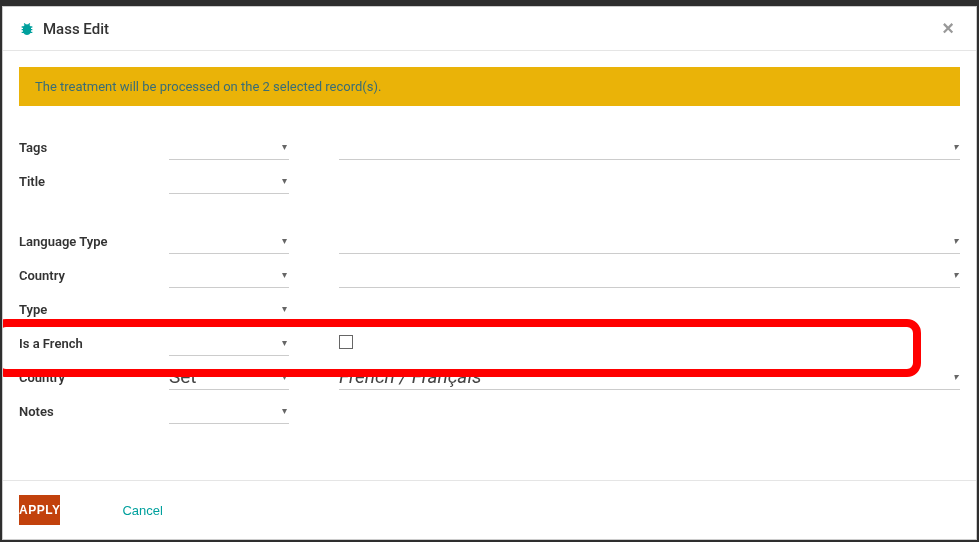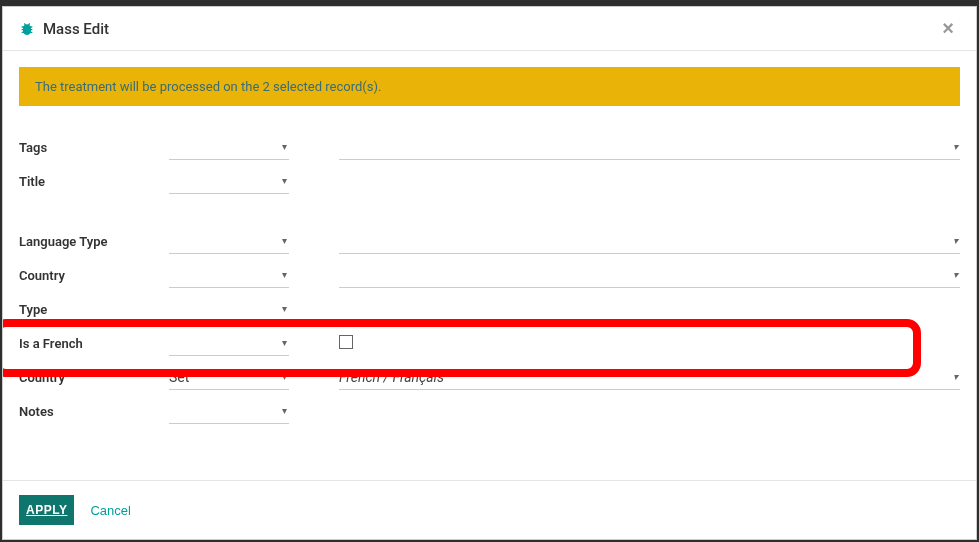--- a/index.html
+++ b/index.html
@@ -85,21 +85,21 @@
   padding-left: 40px !important;
   font-style: italic;
 }
 .dropdown {
   position: relative;
   border-bottom: 1px solid #ccc;
   height: 26px;
   display: flex;
   align-items: center;
   cursor: pointer;
-  font-size: 14px;
+  font-size: 19px;
   color: #444;
   padding-right: 16px;
 }
 .dropdown::after {
   content: "▾";
   position: absolute;
   right: 2px;
   font-size: 10px;
   color: #666;
 }
@@ -121,36 +121,36 @@
   z-index: 10;
 }
 .modal-footer {
   padding: 14px 16px;
   border-top: 1px solid #e5e5e5;
   display: flex;
   align-items: center;
   gap: 16px;
 }
 .btn-primary {
-  background: #0f766e;
+  background: #c2410c;
   color: #fff;
   border: none;
-  padding: 8px 7px;
+  padding: 8px 0;
   font-size: 12px;
   font-weight: 600;
   letter-spacing: 0.5px;
   cursor: pointer;
-  text-decoration: underline;
 }
 .btn-link {
   color: #00a09d;
   background: none;
   border: none;
   font-size: 13px;
   cursor: pointer;
+  margin-left: 46px;
 }
 </style>
 </head>
 <body>
 
 <div class="modal">
   <div class="modal-header">
     <span class="bug-icon">
       <svg width="16" height="16" viewBox="0 0 24 24" fill="currentColor">
           <path d="M20 8h-2.8c-.5-.8-1.1-1.5-1.8-2l1.6-1.6-1.4-1.4-2.1 2.1C12.9 4.9 12.5 4.8 12 4.8s-.9.1-1.4.3L8.4 3 7 4.4 8.6 6c-.7.5-1.3 1.2-1.8 2H4v2h2.1c-.1.3-.1.7-.1 1v1H4v2h2v1c0 .3 0 .7.1 1H4v2h2.8c1 1.8 3 3 5.2 3s4.2-1.2 5.2-3H20v-2h-2.1c.1-.3.1-.7.1-1v-1h2v-2h-2v-1c0-.3 0-.7-.1-1H20V8z"></path>

